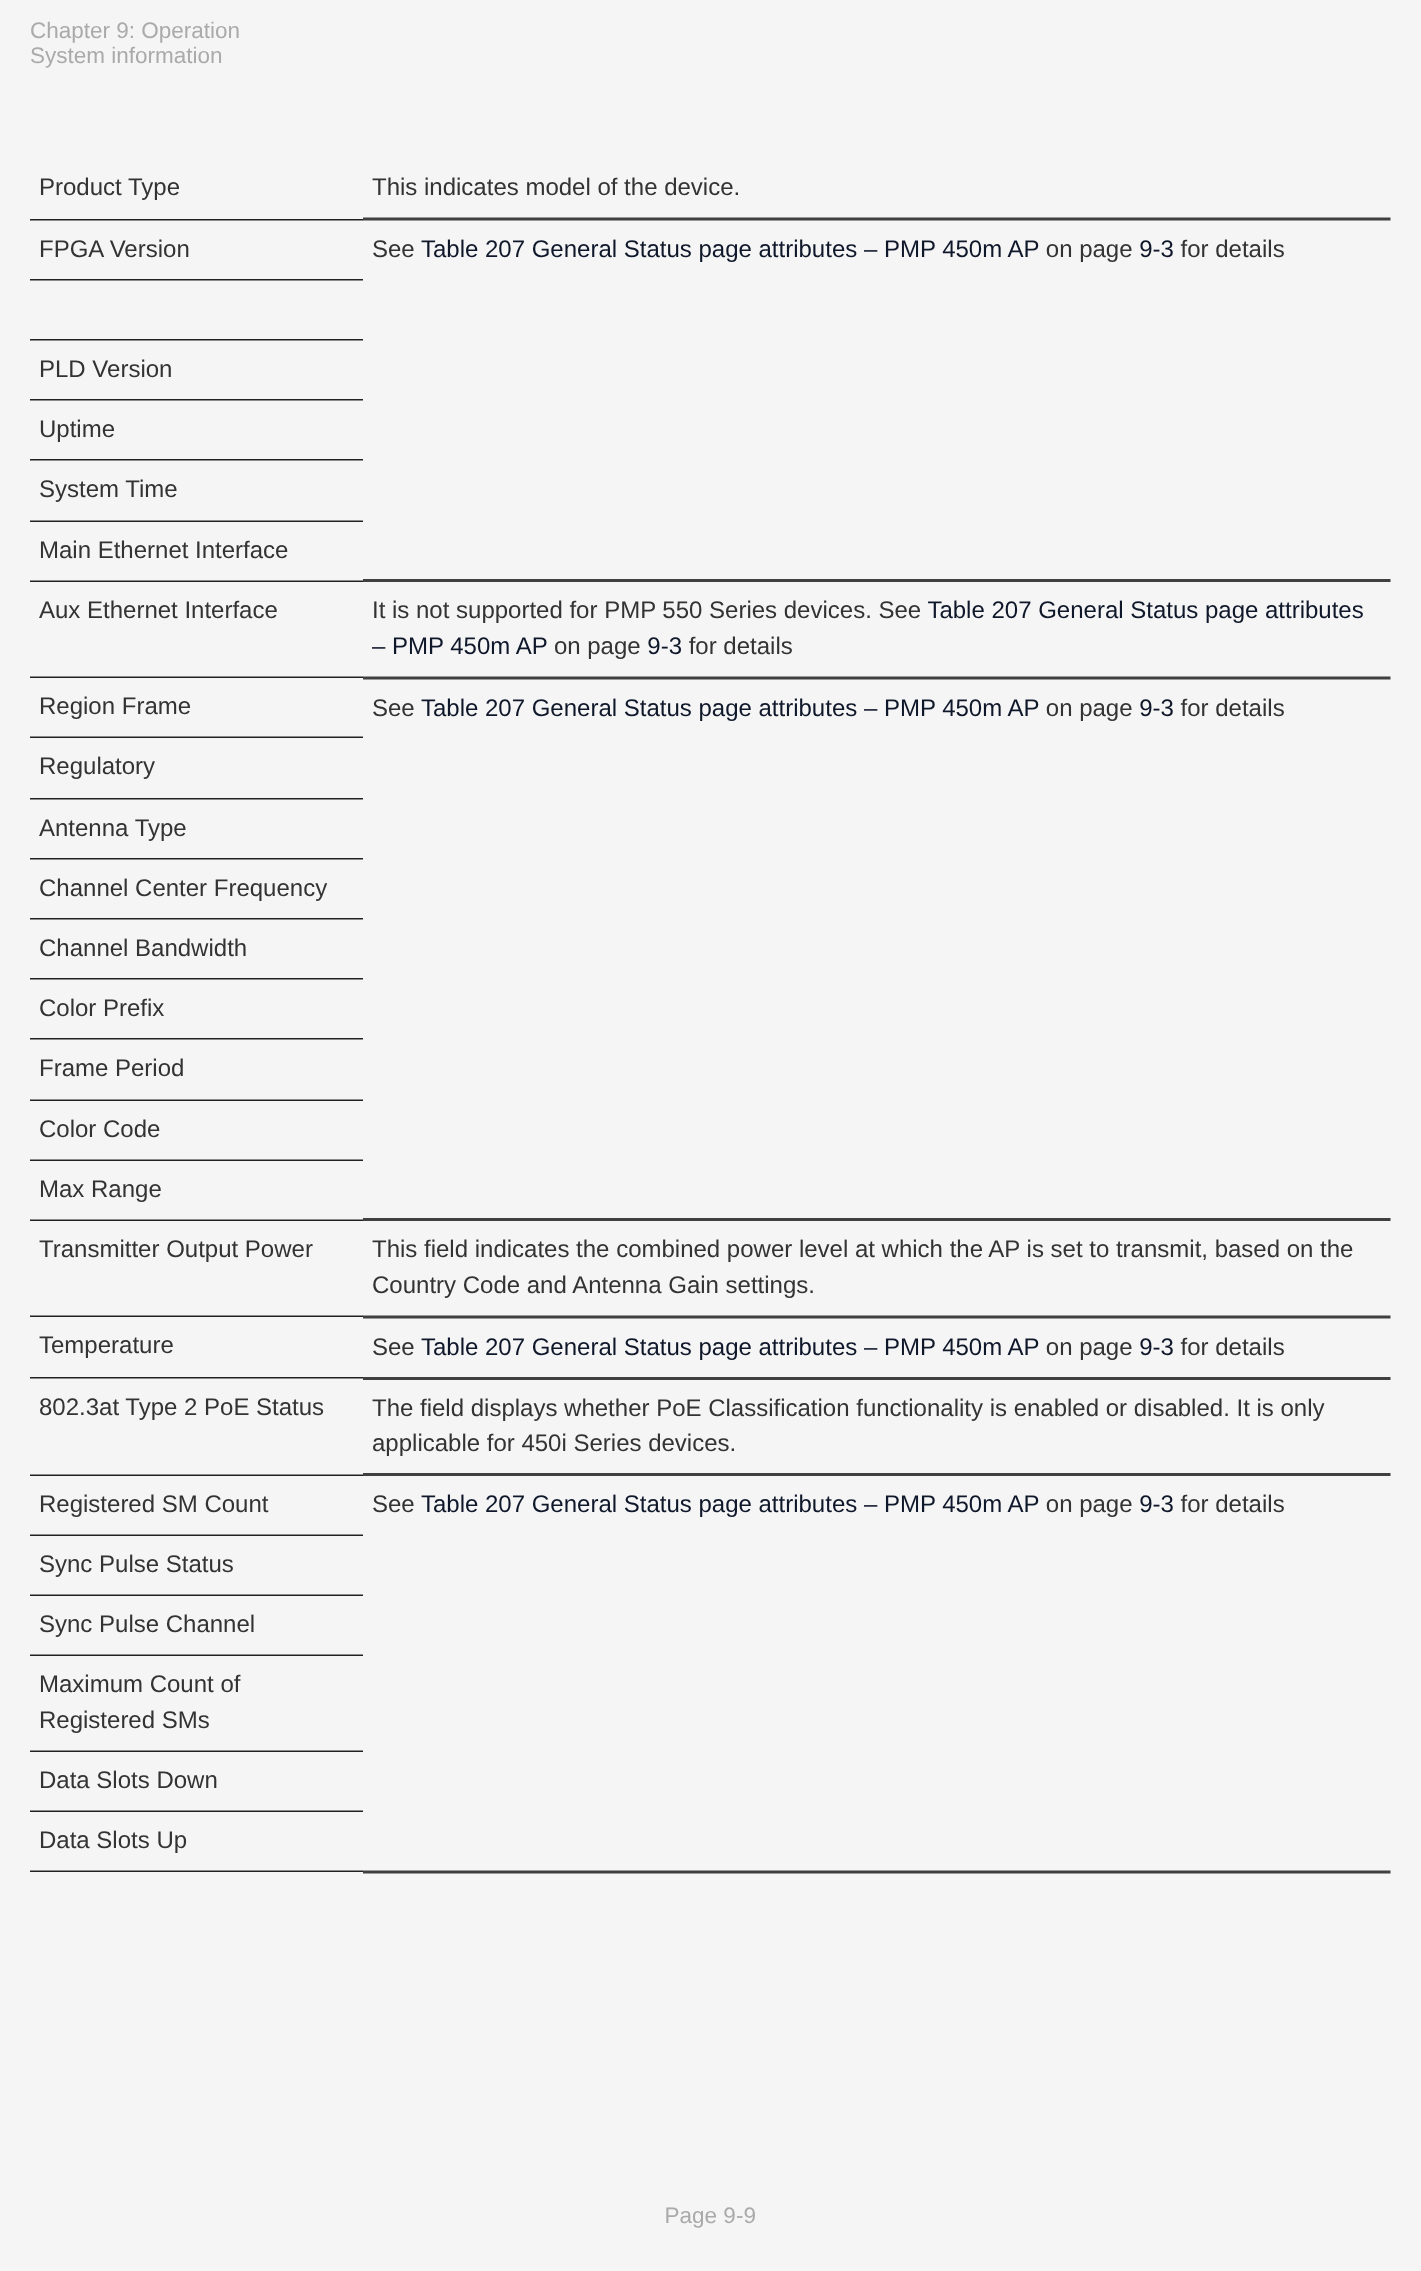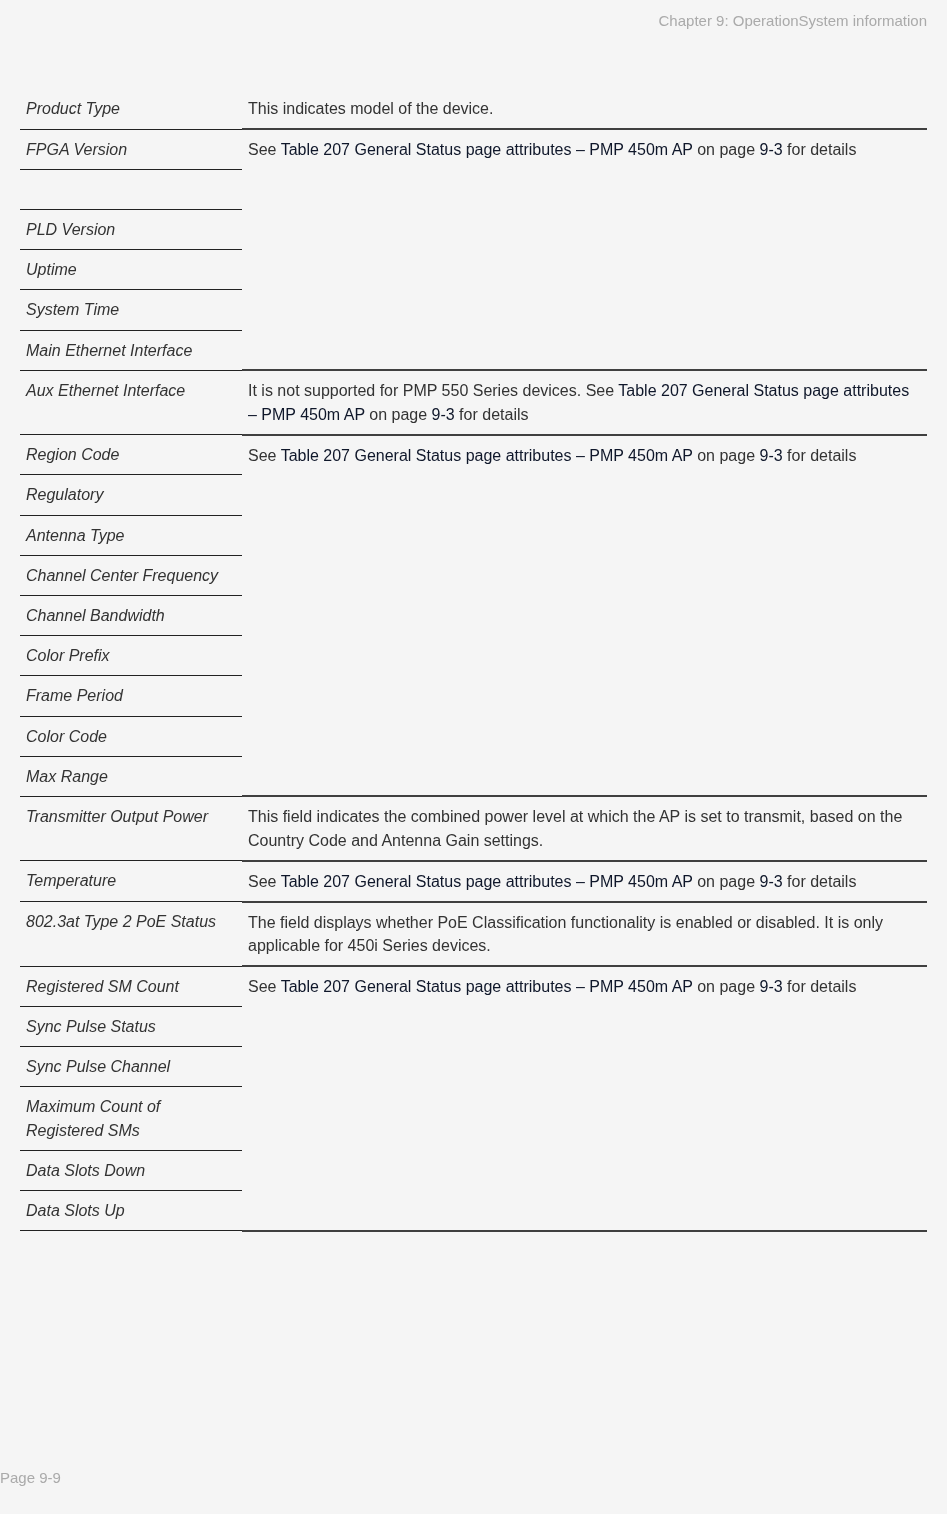--- a/index.html
+++ b/index.html
@@ -13,50 +13,50 @@
   .page {
     width: 947px;
     min-height: 1514px;
     background: #f5f5f5;
     box-sizing: border-box;
     padding: 12px 20px 0 20px;
     position: relative;
   }
   .header {
     display: flex;
-    justify-content: flex-end;
+    justify-content: space-between;
     color: #aaa;
     font-size: 15px;
     margin-bottom: 60px;
+    flex-direction: column;
   }
   table.attr {
     width: 100%;
     border-collapse: collapse;
     table-layout: fixed;
   }
   table.attr td {
     padding: 8px 6px;
     vertical-align: top;
     line-height: 1.45;
   }
   table.attr td.label {
     width: 210px;
     border-bottom: 1px solid #222;
-    font-style: italic;
   }
   table.attr td.desc {
     border-bottom: 2px solid #404040;
   }
   
   .link {
     color: #0f172a;
   }
   .footer {
     width: 100%;
-    text-align: left;
+    text-align: center;
     color: #aaa;
     font-size: 15px;
     position: absolute;
     bottom: 28px;
     left: 0;
   }
 </style>
 </head>
 <body>
 
@@ -98,21 +98,21 @@
         </tr>
 
     <tr>
       <td class="label">Aux Ethernet Interface</td>
       <td class="desc">
         <span>It is not supported for PMP 550 Series devices. See </span><span class="link">Table 207 General Status page attributes – PMP 450m AP</span><span> on page </span><span class="link">9-3</span><span> for details</span>
       </td>
     </tr>
 
     <tr>
-      <td class="label">Region Code</td>
+      <td class="label">Region Frame</td>
       <td class="desc" rowspan="9">
         <span>See </span><span class="link">Table 207 General Status page attributes – PMP 450m AP</span><span> on page </span><span class="link">9-3</span><span> for details</span>
       </td>
     </tr>
     <tr>
           <td class="label">Regulatory</td>
         </tr>
     <tr>
           <td class="label">Antenna Type</td>
         </tr>

